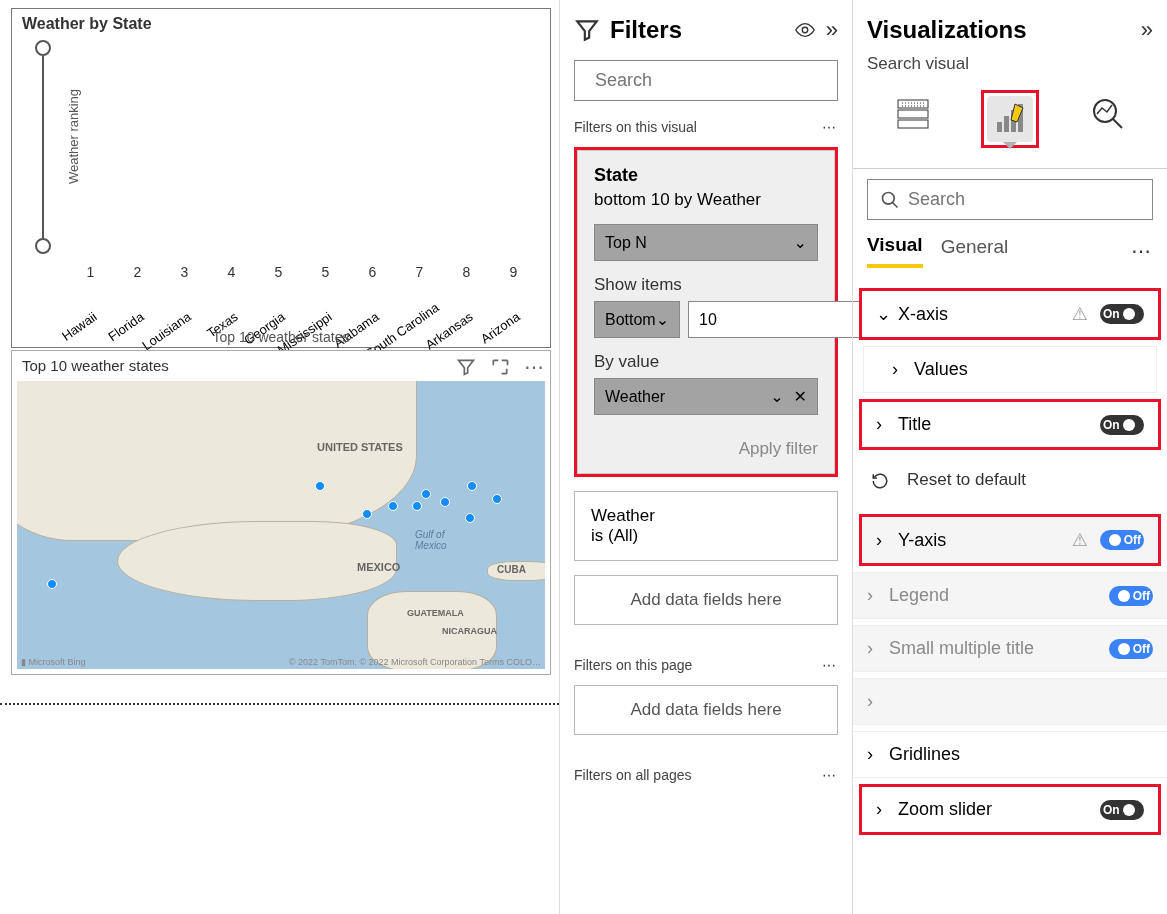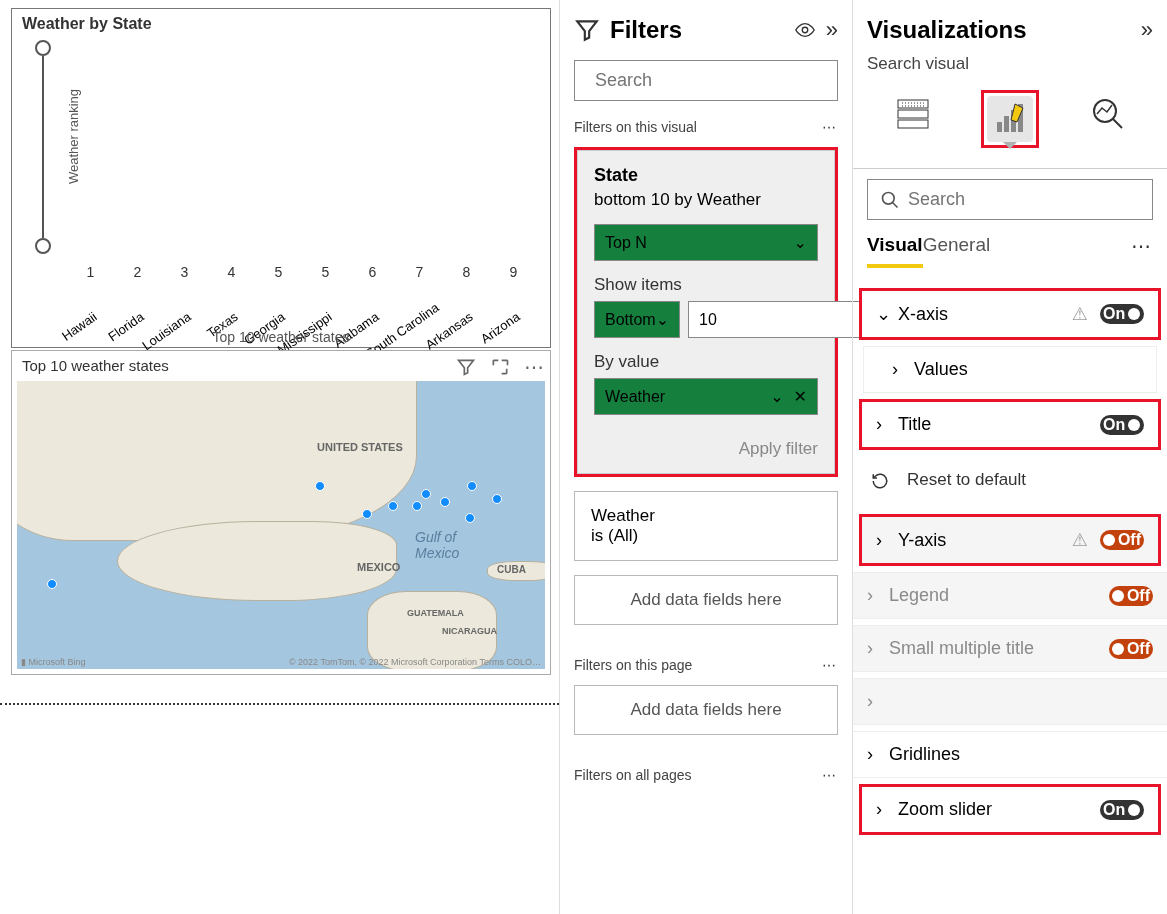--- a/index.html
+++ b/index.html
@@ -45,57 +45,57 @@
 .search-box { border: 1px solid #888; padding: 9px 12px; display: flex; align-items: center; gap: 8px; }
 .search-box input { border: none; outline: none; font-size: 18px; flex: 1; background: transparent; }
 
 .sect-head { padding: 0px 14px 12px; display: flex; justify-content: space-between; align-items: center; font-size: 14px; color: #444; }
 
 .card-hi { border: 3px solid #E8132A; margin: 0 14px 14px; }
 .filter-card { background: #EFEFEF; padding: 14px 16px; border: 1px solid #ccc; }
 .fc-field { font-size: 18px; font-weight: 700; }
 .fc-desc { font-size: 17px; padding: 4px 0 14px; }
 .fc-label { font-size: 17px; margin-bottom: 6px; color: #333; display: flex; align-items: center; gap: 4px; }
-.sel { width: 100%; border: 1px solid #888; background: #15803d; padding: 8px 10px; font-size: 16px; display: flex; justify-content: space-between; align-items: center; margin-bottom: 14px; }
+.sel { width: 100%; border: 1px solid #888; background: #a3a3a3; padding: 8px 10px; font-size: 16px; display: flex; justify-content: space-between; align-items: center; margin-bottom: 14px; }
 .row2 { display: flex; gap: 8px; margin-bottom: 14px; }
 .row2 .sel { flex: 1; margin-bottom: 0; }
 .inp { flex: 1; border: 1px solid #888; background: #fff; padding: 8px 10px; font-size: 16px; }
 .sel-x { display: flex; gap: 10px; align-items: center; }
 .apply { text-align: right; color: #888; font-size: 17px; padding-top: 10px; }
 
 .simple-card { margin: 0 14px 14px; border: 1px solid #b8b8b8; background: #fff; padding: 14px 16px; font-size: 17px; }
 .placeholder { color: #555; text-align: center; }
 .sect-head.mt { padding-top: 18px; }
 
 
 .viz-sub { padding: 0 14px; font-size: 17px; color: #444; }
 .viz-icons-row { display: flex; justify-content: space-around; padding: 16px 14px; }
 .viz-mode { width: 46px; height: 46px; display: flex; align-items: center; justify-content: center; border-radius: 4px; cursor: pointer; }
 .viz-mode.active { background: #E6E6E6; position: relative; }
 .hi-box { border: 3px solid #E8132A; padding: 3px; }
 .viz-mode.active::after { content: ""; position: absolute; bottom: -7px; left: 50%; transform: translateX(-50%); width: 0; height: 0; border-left: 7px solid transparent; border-right: 7px solid transparent; border-top: 7px solid #B0B0B0; }
 .viz-search { margin: 10px 14px 14px; }
-.tabs { display: flex; padding: 0 14px 6px; align-items: flex-start; }
+.tabs { display: flex; gap: 18px; padding: 0 14px 6px; align-items: center; }
 .tab { font-size: 19px; padding-bottom: 8px; cursor: pointer; }
 .tab.active { font-weight: 600; border-bottom: 4px solid #F2C811; color: #000; }
 .tab.off { color: #555; }
 .tab-more { margin-left: auto; font-size: 20px; color: #333; letter-spacing: 2px; }
 
 .prop-list { padding: 10px 0; }
 .prop-row-hi { border: 3px solid #E8132A; margin: 4px 6px; }
 .prop-row { display: flex; align-items: center; padding: 12px 14px; font-size: 18px; gap: 6px; background: #fff; cursor: pointer; }
 .prop-row.dis { background: #F5F5F5; color: #8A8A8A; }
 .prop-row.plain { border-top: 1px solid #eee; border-bottom: 1px solid #eee; margin: 6px 0; }
 .chev { width: 16px; }
 .prop-label { flex: 1; }
 .warn { color: #999; margin-right: 6px; }
 .toggle { width: 44px; height: 20px; border-radius: 10px; background: #333; display: flex; align-items: center; padding: 0 3px; gap: 3px; }
-.toggle.off { background: #c2410c; flex-direction: row-reverse; }
+.toggle.off { background: #3b82f6; flex-direction: row-reverse; }
 .toggle-knob { width: 12px; height: 12px; border-radius: 50%; background: #fff; }
-.toggle-txt { color: #fff; font-size: 16px; font-weight: 600; }
+.toggle-txt { color: #fff; font-size: 12px; font-weight: 600; }
 .inner-row { display: flex; align-items: center; padding: 12px 22px 12px 28px; font-size: 18px; border: 1px solid #eee; margin: 6px 10px; gap: 6px; }
 .reset { display: flex; align-items: flex-end; gap: 18px; padding: 16px 18px 20px; font-size: 17px; color: #333; }
 
 svg { display: block; }
 </style>
 </head>
 <body>
 
 <div class="canvas">
   <div class="chart-container">
@@ -179,21 +179,21 @@
     <div class="map-body">
       <div class="land" style="left:-30px;top:-10px;width:430px;height:170px;border-radius:0 0 40% 20%/0 0 50% 40%"></div>
       <div class="land" style="left:100px;top:140px;width:280px;height:80px;border-radius:50% 30% 40% 50%"></div>
       <div class="land" style="left:470px;top:180px;width:70px;height:20px;border-radius:40%"></div>
       <div class="land" style="left:350px;top:210px;width:130px;height:80px;border-radius:30%"></div>
       <div class="map-label" style="left:300px;top:60px">UNITED STATES</div>
       <div class="map-label" style="left:340px;top:180px">MEXICO</div>
       <div class="map-label" style="left:480px;top:183px;font-size:10px">CUBA</div>
       <div class="map-label" style="left:390px;top:227px;font-size:9px">GUATEMALA</div>
       <div class="map-label" style="left:425px;top:245px;font-size:9px">NICARAGUA</div>
-      <div class="map-label" style="left:398px;top:148px;font-size:14px;color:#5A7FA0;font-style:italic;font-weight:normal;white-space:pre">Gulf of
+      <div class="map-label" style="left:398px;top:148px;font-size:10px;color:#5A7FA0;font-style:italic;font-weight:normal;white-space:pre">Gulf of
 Mexico</div>
       <div class="dot" style="left:30px;top:198px"></div>
       <div class="dot" style="left:298px;top:100px"></div>
       <div class="dot" style="left:345px;top:128px"></div>
       <div class="dot" style="left:371px;top:120px"></div>
       <div class="dot" style="left:395px;top:120px"></div>
       <div class="dot" style="left:423px;top:116px"></div>
       <div class="dot" style="left:404px;top:108px"></div>
       <div class="dot" style="left:450px;top:100px"></div>
       <div class="dot" style="left:475px;top:113px"></div>

